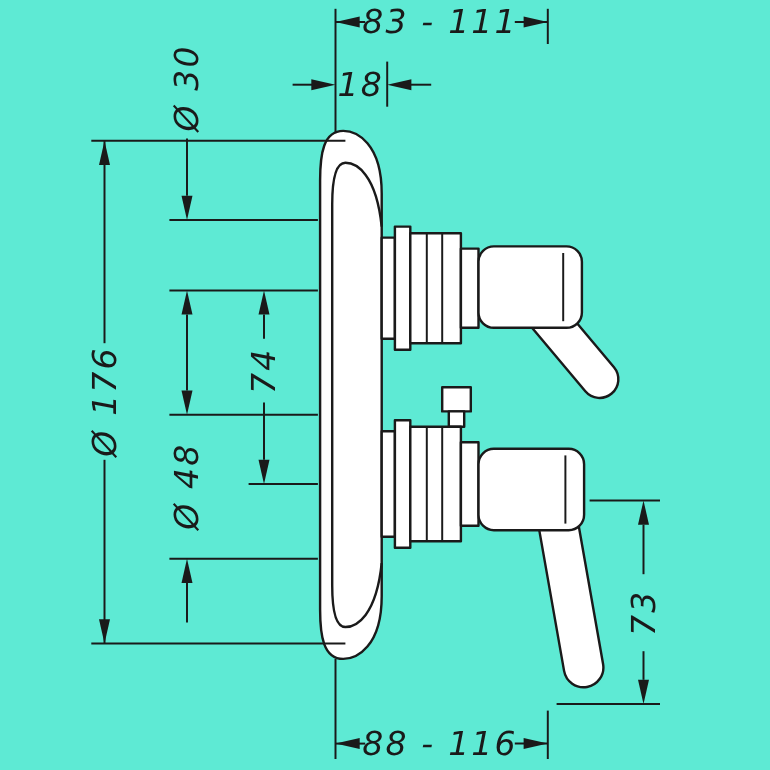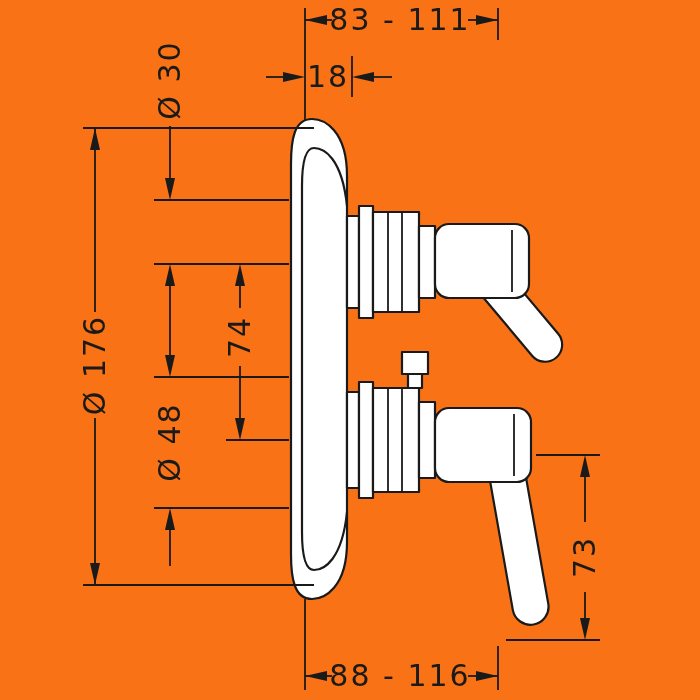--- a/index.html
+++ b/index.html
@@ -8,21 +8,22 @@
     background: #ffffff;
     width: 700px;
     height: 700px;
     overflow: hidden;
     font-family: "DejaVu Sans", sans-serif;
   }
   .canvas {
     position: relative;
     width: 700px;
     height: 700px;
-    background: #f97316;
+    background: #5eead4;
+    font-style: italic;
   }
   svg { display: block; }
   .outline {
     stroke: #1a1a1a;
     stroke-width: 2.2;
     fill: #ffffff;
     stroke-linejoin: round;
   }
   .outline-open {
     stroke: #1a1a1a;

